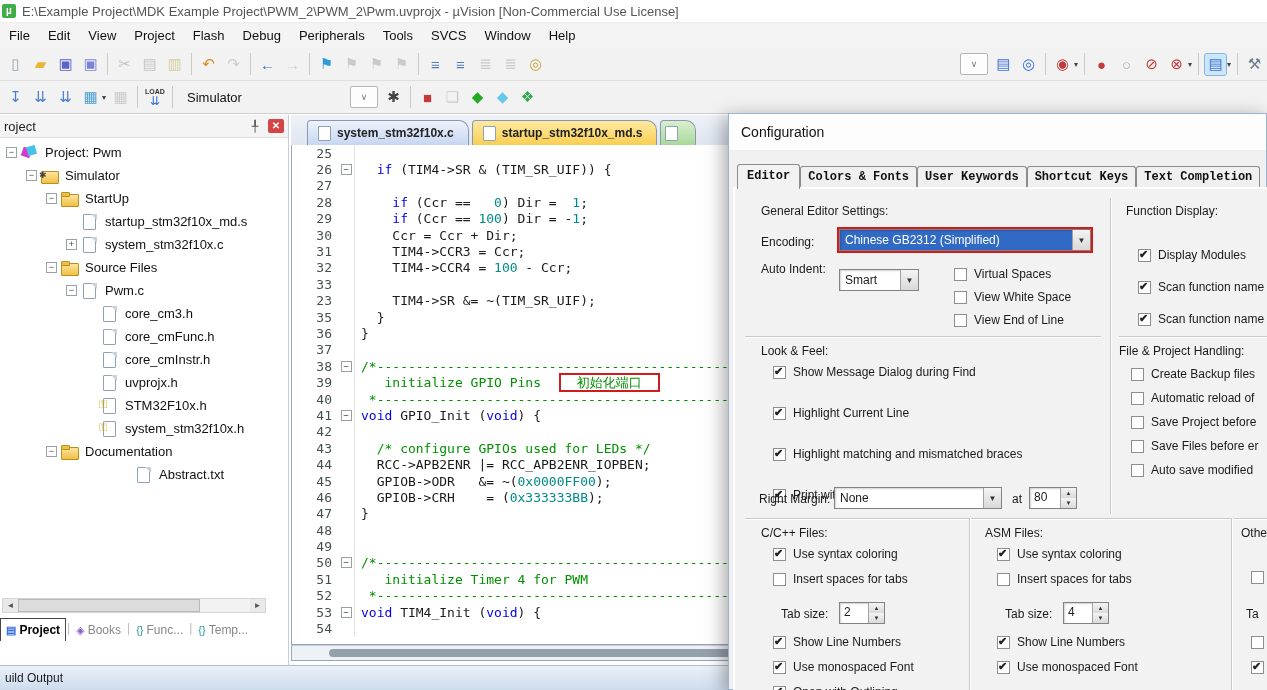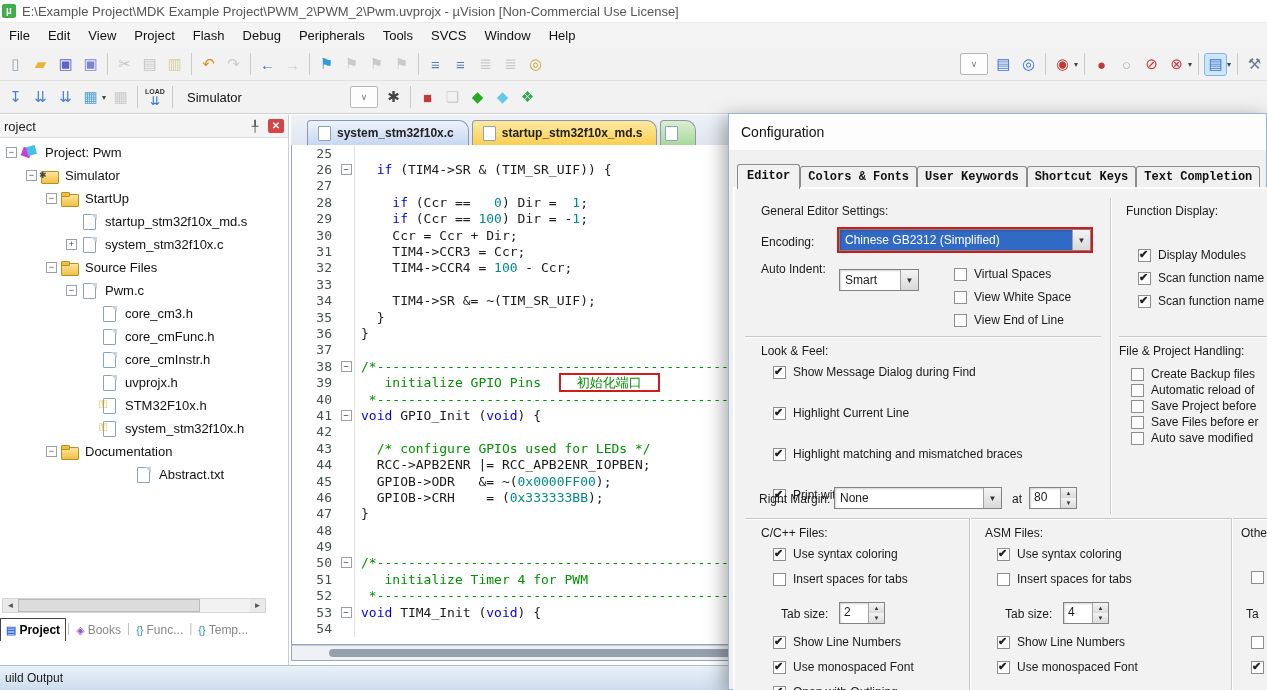--- a/index.html
+++ b/index.html
@@ -380,21 +380,21 @@
     <div class="ecode" id="code">
         <div class="cl"><span class="ln">25</span><span class="fgut"></span><span class="ctext"></span></div>
         <div class="cl"><span class="ln">26</span><span class="fgut"><span class="fbox">−</span></span><span class="ctext"><span>  </span><span class="k">if</span><span> (TIM4-&gt;SR &amp; (TIM_SR_UIF)) {</span></span></div>
         <div class="cl"><span class="ln">27</span><span class="fgut"></span><span class="ctext"></span></div>
         <div class="cl"><span class="ln">28</span><span class="fgut"></span><span class="ctext"><span>    </span><span class="k">if</span><span> (Ccr ==   </span><span class="n">0</span><span>) Dir =  </span><span class="n">1</span><span>;</span></span></div>
         <div class="cl"><span class="ln">29</span><span class="fgut"></span><span class="ctext"><span>    </span><span class="k">if</span><span> (Ccr == </span><span class="n">100</span><span>) Dir = -</span><span class="n">1</span><span>;</span></span></div>
         <div class="cl"><span class="ln">30</span><span class="fgut"></span><span class="ctext"><span>    Ccr = Ccr + Dir;</span></span></div>
         <div class="cl"><span class="ln">31</span><span class="fgut"></span><span class="ctext"><span>    TIM4-&gt;CCR3 = Ccr;</span></span></div>
         <div class="cl"><span class="ln">32</span><span class="fgut"></span><span class="ctext"><span>    TIM4-&gt;CCR4 = </span><span class="n">100</span><span> - Ccr;</span></span></div>
         <div class="cl"><span class="ln">33</span><span class="fgut"></span><span class="ctext"></span></div>
-        <div class="cl"><span class="ln">34</span><span class="fgut"></span><span class="ctext"><span>    TIM4-&gt;SR &amp;= ~(TIM_SR_UIF);</span></span></div>
+        <div class="cl"><span class="ln">23</span><span class="fgut"></span><span class="ctext"><span>    TIM4-&gt;SR &amp;= ~(TIM_SR_UIF);</span></span></div>
         <div class="cl"><span class="ln">35</span><span class="fgut"></span><span class="ctext"><span>  }</span></span></div>
         <div class="cl"><span class="ln">36</span><span class="fgut"></span><span class="ctext"><span>}</span></span></div>
         <div class="cl"><span class="ln">37</span><span class="fgut"></span><span class="ctext"></span></div>
         <div class="cl"><span class="ln">38</span><span class="fgut"><span class="fbox">−</span></span><span class="ctext"><span class="c">/*----------------------------------------------------------------------------</span></span></div>
         <div class="cl"><span class="ln">39</span><span class="fgut"></span><span class="ctext"><span class="c">   initialize GPIO Pins  </span><span class="cb">初始化端口</span></span></div>
         <div class="cl"><span class="ln">40</span><span class="fgut"></span><span class="ctext"><span class="c"> *----------------------------------------------------------------------------</span></span></div>
         <div class="cl"><span class="ln">41</span><span class="fgut"><span class="fbox">−</span></span><span class="ctext"><span class="k">void</span><span> GPIO_Init (</span><span class="k">void</span><span>) {</span></span></div>
         <div class="cl"><span class="ln">42</span><span class="fgut"></span><span class="ctext"></span></div>
         <div class="cl"><span class="ln">43</span><span class="fgut"></span><span class="ctext"><span class="c">  /* configure GPIOs used for LEDs */</span></span></div>
         <div class="cl"><span class="ln">44</span><span class="fgut"></span><span class="ctext"><span>  RCC-&gt;APB2ENR |= RCC_APB2ENR_IOPBEN;</span></span></div>
@@ -451,21 +451,21 @@
           <span class="cb"></span>
           <span class="cbl">View White Space</span>
         </div>
         <div class="cbrow">
           <span class="cb"></span>
           <span class="cbl">View End of Line</span>
         </div>
       </div>
 
     <div class="glabel" style="left:397px;top:90px">Function Display:</div>
-    <div class="vstack" id="g-fd-cbs" style="left:409px;top:133px;gap:7px">
+    <div class="vstack" id="g-fd-cbs" style="left:409px;top:133px;gap:16px">
         <div class="cbrow">
           <span class="cb checked"></span>
           <span class="cbl">Display Modules</span>
         </div>
         <div class="cbrow">
           <span class="cb checked"></span>
           <span class="cbl">Scan function name</span>
         </div>
         <div class="cbrow">
           <span class="cb checked"></span>
@@ -504,21 +504,21 @@
     <div class="glabel" style="left:283px;top:378px">at</div>
     <div class="spin" style="left:300px;top:373px;width:48px">
       <span class="sval">80</span>
       <span class="sbtns">
           <span>▲</span>
           <span>▼</span>
         </span>
     </div>
 
     <div class="glabel" style="left:390px;top:230px">File &amp; Project Handling:</div>
-    <div class="vstack" id="g-fp-cbs" style="left:402px;top:252px;">
+    <div class="vstack" id="g-fp-cbs" style="left:402px;top:252px;gap:8px">
         <div class="cbrow">
           <span class="cb"></span>
           <span class="cbl">Create Backup files</span>
         </div>
         <div class="cbrow">
           <span class="cb"></span>
           <span class="cbl">Automatic reload of</span>
         </div>
         <div class="cbrow">
           <span class="cb"></span>

